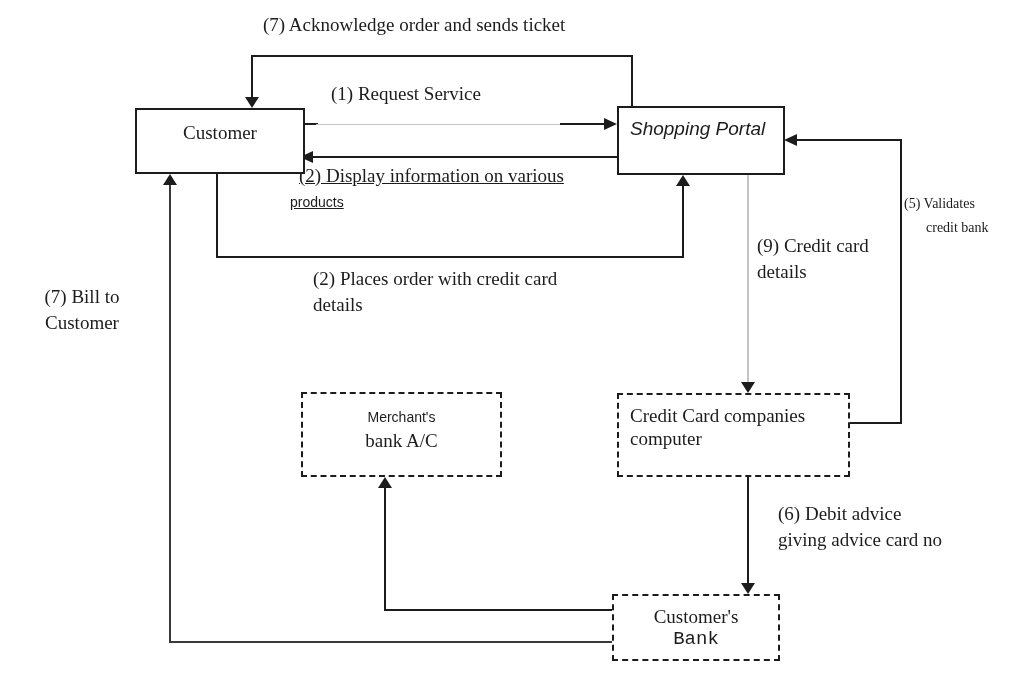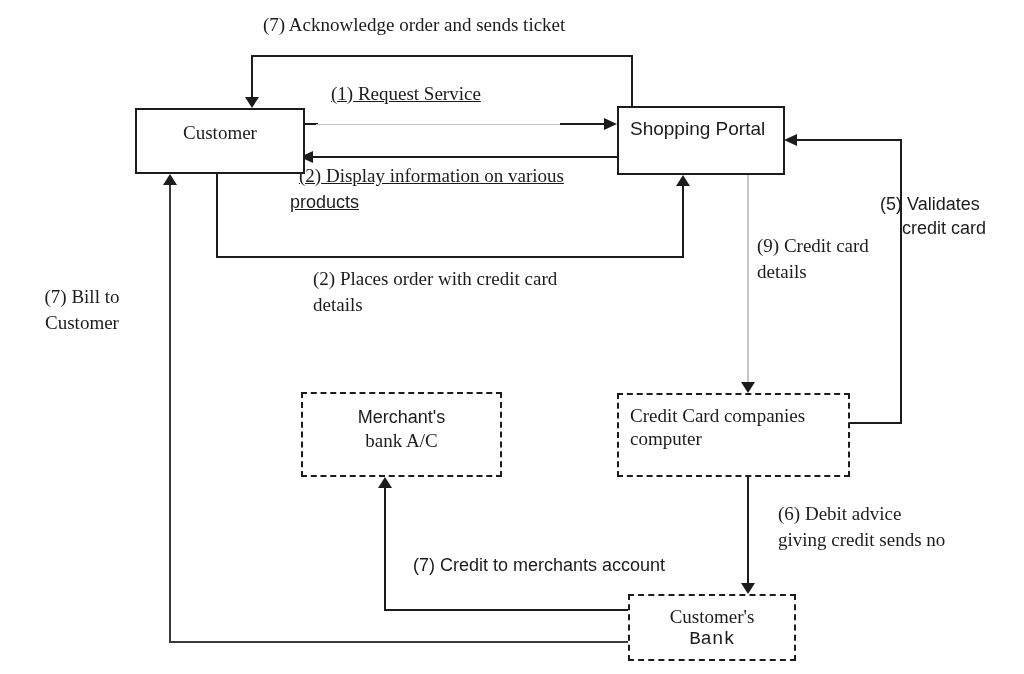--- a/index.html
+++ b/index.html
@@ -64,21 +64,21 @@
   .lbl {
     position: absolute;
     font-size: 19px;
     line-height: 26px;
     white-space: nowrap;
     color: #1c1c1c;
   }
   .lbl span { display: block; }
   .sans {
     font-family: "Liberation Sans", sans-serif;
-    font-size: 18px;
+    font-size: 14px;
   }
   .serif {
     font-family: "Liberation Serif", serif;
     font-size: 19px;
   }
   .node-label {
     position: absolute;
     width: 100%;
     text-align: center;
     font-size: 19px;
@@ -98,21 +98,21 @@
   <div class="vline" style="left:631px; top:55px; width:2px; height:53px;"></div>
   <div class="hline" style="left:251px; top:55px; width:382px; height:2px;"></div>
   <div class="vline" style="left:251px; top:55px; width:2px; height:43px;"></div>
   <div class="arr down" style="left:245px; top:97px;"></div>
   <div class="lbl serif" style="left:263px; top:12px;">(7) Acknowledge order and sends ticket</div>
 
   <div class="hline" style="left:300px; top:123px; width:18px; height:2px;"></div>
   <div class="hline lightline" style="left:316px; top:124px; width:248px; height:1px;"></div>
   <div class="hline" style="left:560px; top:123px; width:45px; height:2px;"></div>
   <div class="arr right" style="left:604px; top:118px;"></div>
-  <div class="lbl serif" style="left:331px; top:81px;text-decoration:underline;">(1) Request Service</div>
+  <div class="lbl serif" style="left:331px; top:81px;">(1) Request Service</div>
 
   <div class="hline" style="left:312px; top:156px; width:305px; height:2px;"></div>
   <div class="arr left" style="left:300px; top:151px;"></div>
   <div class="lbl" style="left:290px; top:163px;text-decoration:underline;">
     <span class="serif" style="padding-left:9px;">(2) Display information on various</span>
     <span class="sans">products</span>
   </div>
 
   <div class="vline" style="left:216px; top:174px; width:2px; height:84px;"></div>
   <div class="hline" style="left:216px; top:256px; width:468px; height:2px;"></div>
@@ -127,67 +127,66 @@
   <div class="arr down" style="left:741px; top:382px;"></div>
   <div class="lbl serif" style="left:757px; top:233px;">
     <span>(9) Credit card</span>
     <span>details</span>
   </div>
 
   <div class="hline" style="left:850px; top:422px; width:52px; height:2px;"></div>
   <div class="vline" style="left:900px; top:139px; width:2px; height:285px;"></div>
   <div class="hline" style="left:796px; top:139px; width:106px; height:2px;"></div>
   <div class="arr left" style="left:784px; top:134px;"></div>
-  <div class="lbl sans" style="left:880px; top:192px; line-height:24px;">
+  <div class="lbl sans" style="left:904px; top:192px; line-height:24px;font-family:Liberation Serif, serif;">
     <span>(5) Validates</span>
-    <span style="padding-left:22px;">credit card</span>
+    <span style="padding-left:22px;">credit bank</span>
   </div>
 
   <div class="vline" style="left:747px; top:477px; width:2px; height:107px;"></div>
   <div class="arr down" style="left:741px; top:583px;"></div>
   <div class="lbl serif" style="left:778px; top:501px;">
     <span>(6) Debit advice</span>
-    <span>giving credit sends no</span>
+    <span>giving advice card no</span>
   </div>
 
   <div class="hline" style="left:384px; top:609px; width:248px; height:2px;"></div>
   <div class="vline" style="left:384px; top:488px; width:2px; height:123px;"></div>
   <div class="arr up" style="left:378px; top:477px;"></div>
-  <div class="lbl sans" style="left:413px; top:552px;">(7) Credit to merchants account</div>
 
   <div class="hline grayline" style="left:170px; top:641px; width:462px; height:2px;"></div>
   <div class="vline grayline" style="left:169px; top:185px; width:2px; height:458px;"></div>
   <div class="arr up" style="left:163px; top:174px;"></div>
   <div class="lbl serif" style="left:28px; top:284px; width:108px; text-align:center;">
     <span>(7) Bill to</span>
     <span>Customer</span>
   </div>
 
   <div class="box" style="left:135px; top:108px; width:170px; height:66px;">
     <div class="node-label serif" style="top:11px;">Customer</div>
   </div>
 
-  <div class="box" style="left:617px; top:106px; width:168px; height:69px;">
+  <div class="box" style="left:617px; top:106px; width:168px; height:69px;font-style:italic;">
     <div class="node-label sans left-align" style="top:9px;">Shopping Portal</div>
   </div>
 
   <div class="box dashed" style="left:617px; top:393px; width:233px; height:84px;">
     <div class="node-label serif left-align" style="top:9px;">
       <span style="display:block;">Credit Card companies</span>
       <span style="display:block;">computer</span>
     </div>
   </div>
 
   <div class="box dashed" style="left:301px; top:392px; width:201px; height:85px;">
     <div class="node-label" style="top:12px;">
       <span class="sans" style="display:block;">Merchant's</span>
       <span class="serif" style="display:block;">bank A/C</span>
     </div>
   </div>
 
-  <div class="box dashed" style="left:628px; top:594px; width:168px; height:67px;">
+  <div class="box dashed" style="left:612px; top:594px; width:168px; height:67px;">
     <div class="node-label serif" style="top:9px;">
       <span style="display:block;">Customer's</span>
       <span style="display:block;font-family:Liberation Mono, monospace;">Bank</span>
     </div>
   </div>
 
 </div>
 
 </body></html>

